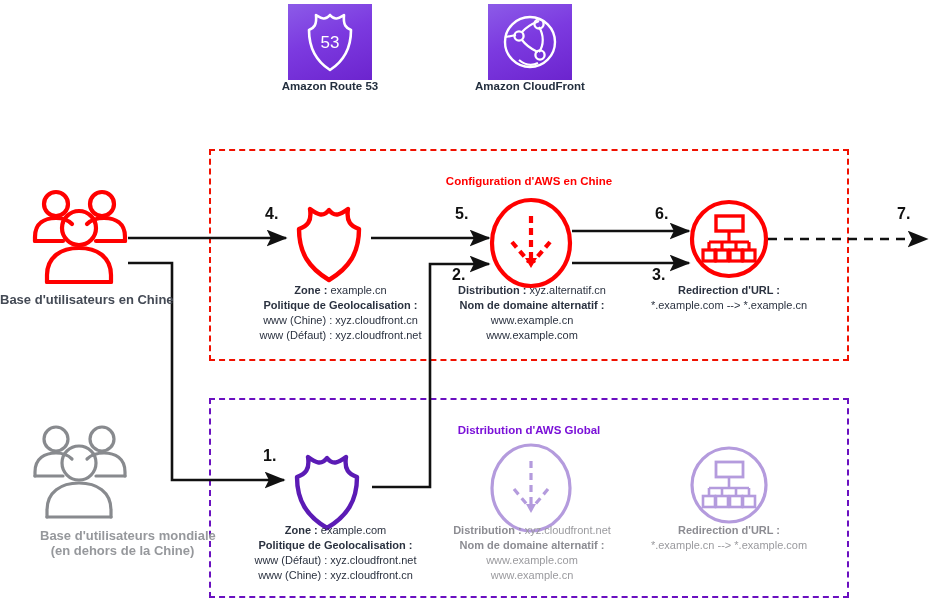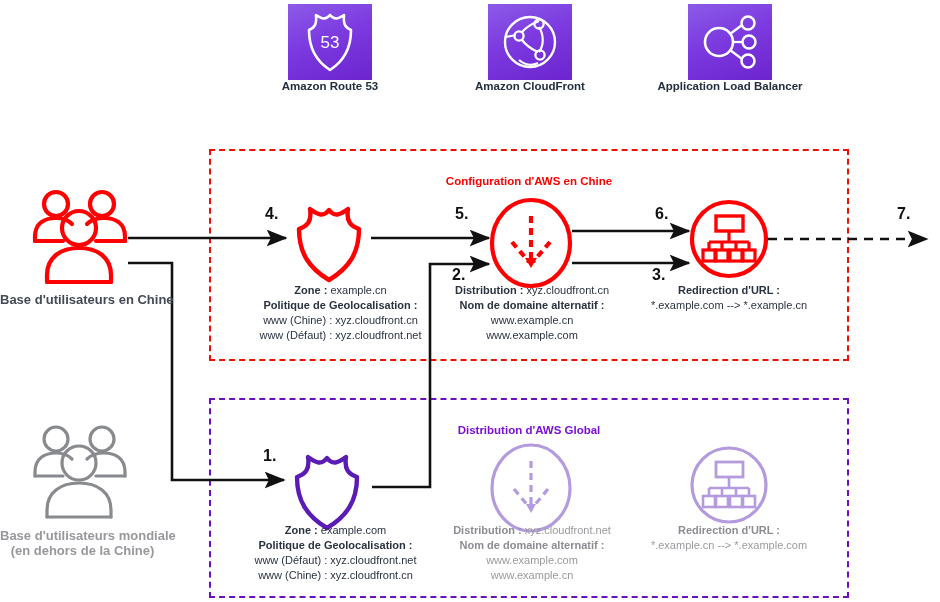--- a/index.html
+++ b/index.html
@@ -55,21 +55,21 @@
     position: absolute; font-size: 16px; font-weight: bold;
     color: #111111; white-space: nowrap;
   }
 
   
   .userlabel {
     position: absolute; text-align: center; font-size: 13px;
     font-weight: bold; line-height: 15px; white-space: nowrap;
   }
   .userlabel.china  { color: #444A55; }
-  .userlabel.global { color: #96989C; }
+  .userlabel.global { color: #96989C; margin-left: 40px; }
 
   svg { overflow: visible; }
 </style>
 </head>
 <body>
 
 <div id="stage">
 
   <div class="legend-item" style="left:270px; top:4px; width:120px;">
     <div class="legend-tile">
@@ -91,34 +91,20 @@
         <path d="M47 23 C52 31 52 41 47 48" fill="none" stroke="#ffffff" stroke-width="2.2"></path>
         <path d="M27 56 C33 61 40 62 46 59" fill="none" stroke="#ffffff" stroke-width="2.2"></path>
         <circle cx="27" cy="32" r="4.6" fill="none" stroke="#ffffff" stroke-width="2.3"></circle>
         <circle cx="47" cy="20" r="4.6" fill="none" stroke="#ffffff" stroke-width="2.3"></circle>
         <circle cx="48" cy="51" r="4.6" fill="none" stroke="#ffffff" stroke-width="2.3"></circle>
       </svg>
     </div>
     <div class="legend-caption">Amazon CloudFront</div>
   </div>
 
-  <div class="legend-item" style="left:655px; top:4px; width:150px;">
-    <div class="legend-tile">
-      <svg width="76" height="76" viewBox="0 0 76 76">
-        <circle cx="27" cy="38" r="14" fill="none" stroke="#ffffff" stroke-width="2.6"></circle>
-        <line x1="41" y1="38" x2="51" y2="38" stroke="#ffffff" stroke-width="2.3"></line>
-        <line x1="38" y1="30" x2="50" y2="21" stroke="#ffffff" stroke-width="2.3"></line>
-        <line x1="38" y1="46" x2="50" y2="55" stroke="#ffffff" stroke-width="2.3"></line>
-        <circle cx="56" cy="19" r="6.5" fill="none" stroke="#ffffff" stroke-width="2.5"></circle>
-        <circle cx="57" cy="38" r="6.5" fill="none" stroke="#ffffff" stroke-width="2.5"></circle>
-        <circle cx="56" cy="57" r="6.5" fill="none" stroke="#ffffff" stroke-width="2.5"></circle>
-      </svg>
-    </div>
-    <div class="legend-caption">Application Load Balancer</div>
-  </div>
 
   <div class="group-box group-china" style="left:209px; top:149px; width:640px; height:212px;">
     <div class="group-title title-china">Configuration d'AWS en Chine</div>
   </div>
 
   <div class="group-box group-global" style="left:209px; top:398px; width:640px; height:200px;">
     <div class="group-title title-global">Distribution d'AWS Global</div>
   </div>
 
   <svg class="abs" style="left:0; top:0;" width="940" height="602">
@@ -260,21 +246,21 @@
       <span>example.cn</span>
     </div>
     <div class="lbl">Politique de Geolocalisation :</div>
     <div>www (Chine) : xyz.cloudfront.cn</div>
     <div>www (Défaut) : xyz.cloudfront.net</div>
   </div>
 
   <div class="caption" style="left:436px; top:283px; width:192px;">
     <div>
       <span class="lbl">Distribution :</span>
-      <span>xyz.cloudfront.cn</span>
+      <span>xyz.alternatif.cn</span>
     </div>
     <div class="lbl">Nom de domaine alternatif :</div>
     <div>www.example.cn</div>
     <div>www.example.com</div>
   </div>
 
   <div class="caption" style="left:629px; top:283px; width:200px;">
     <div class="lbl">Redirection d'URL :</div>
     <div>*.example.com --&gt; *.example.cn</div>
   </div>

